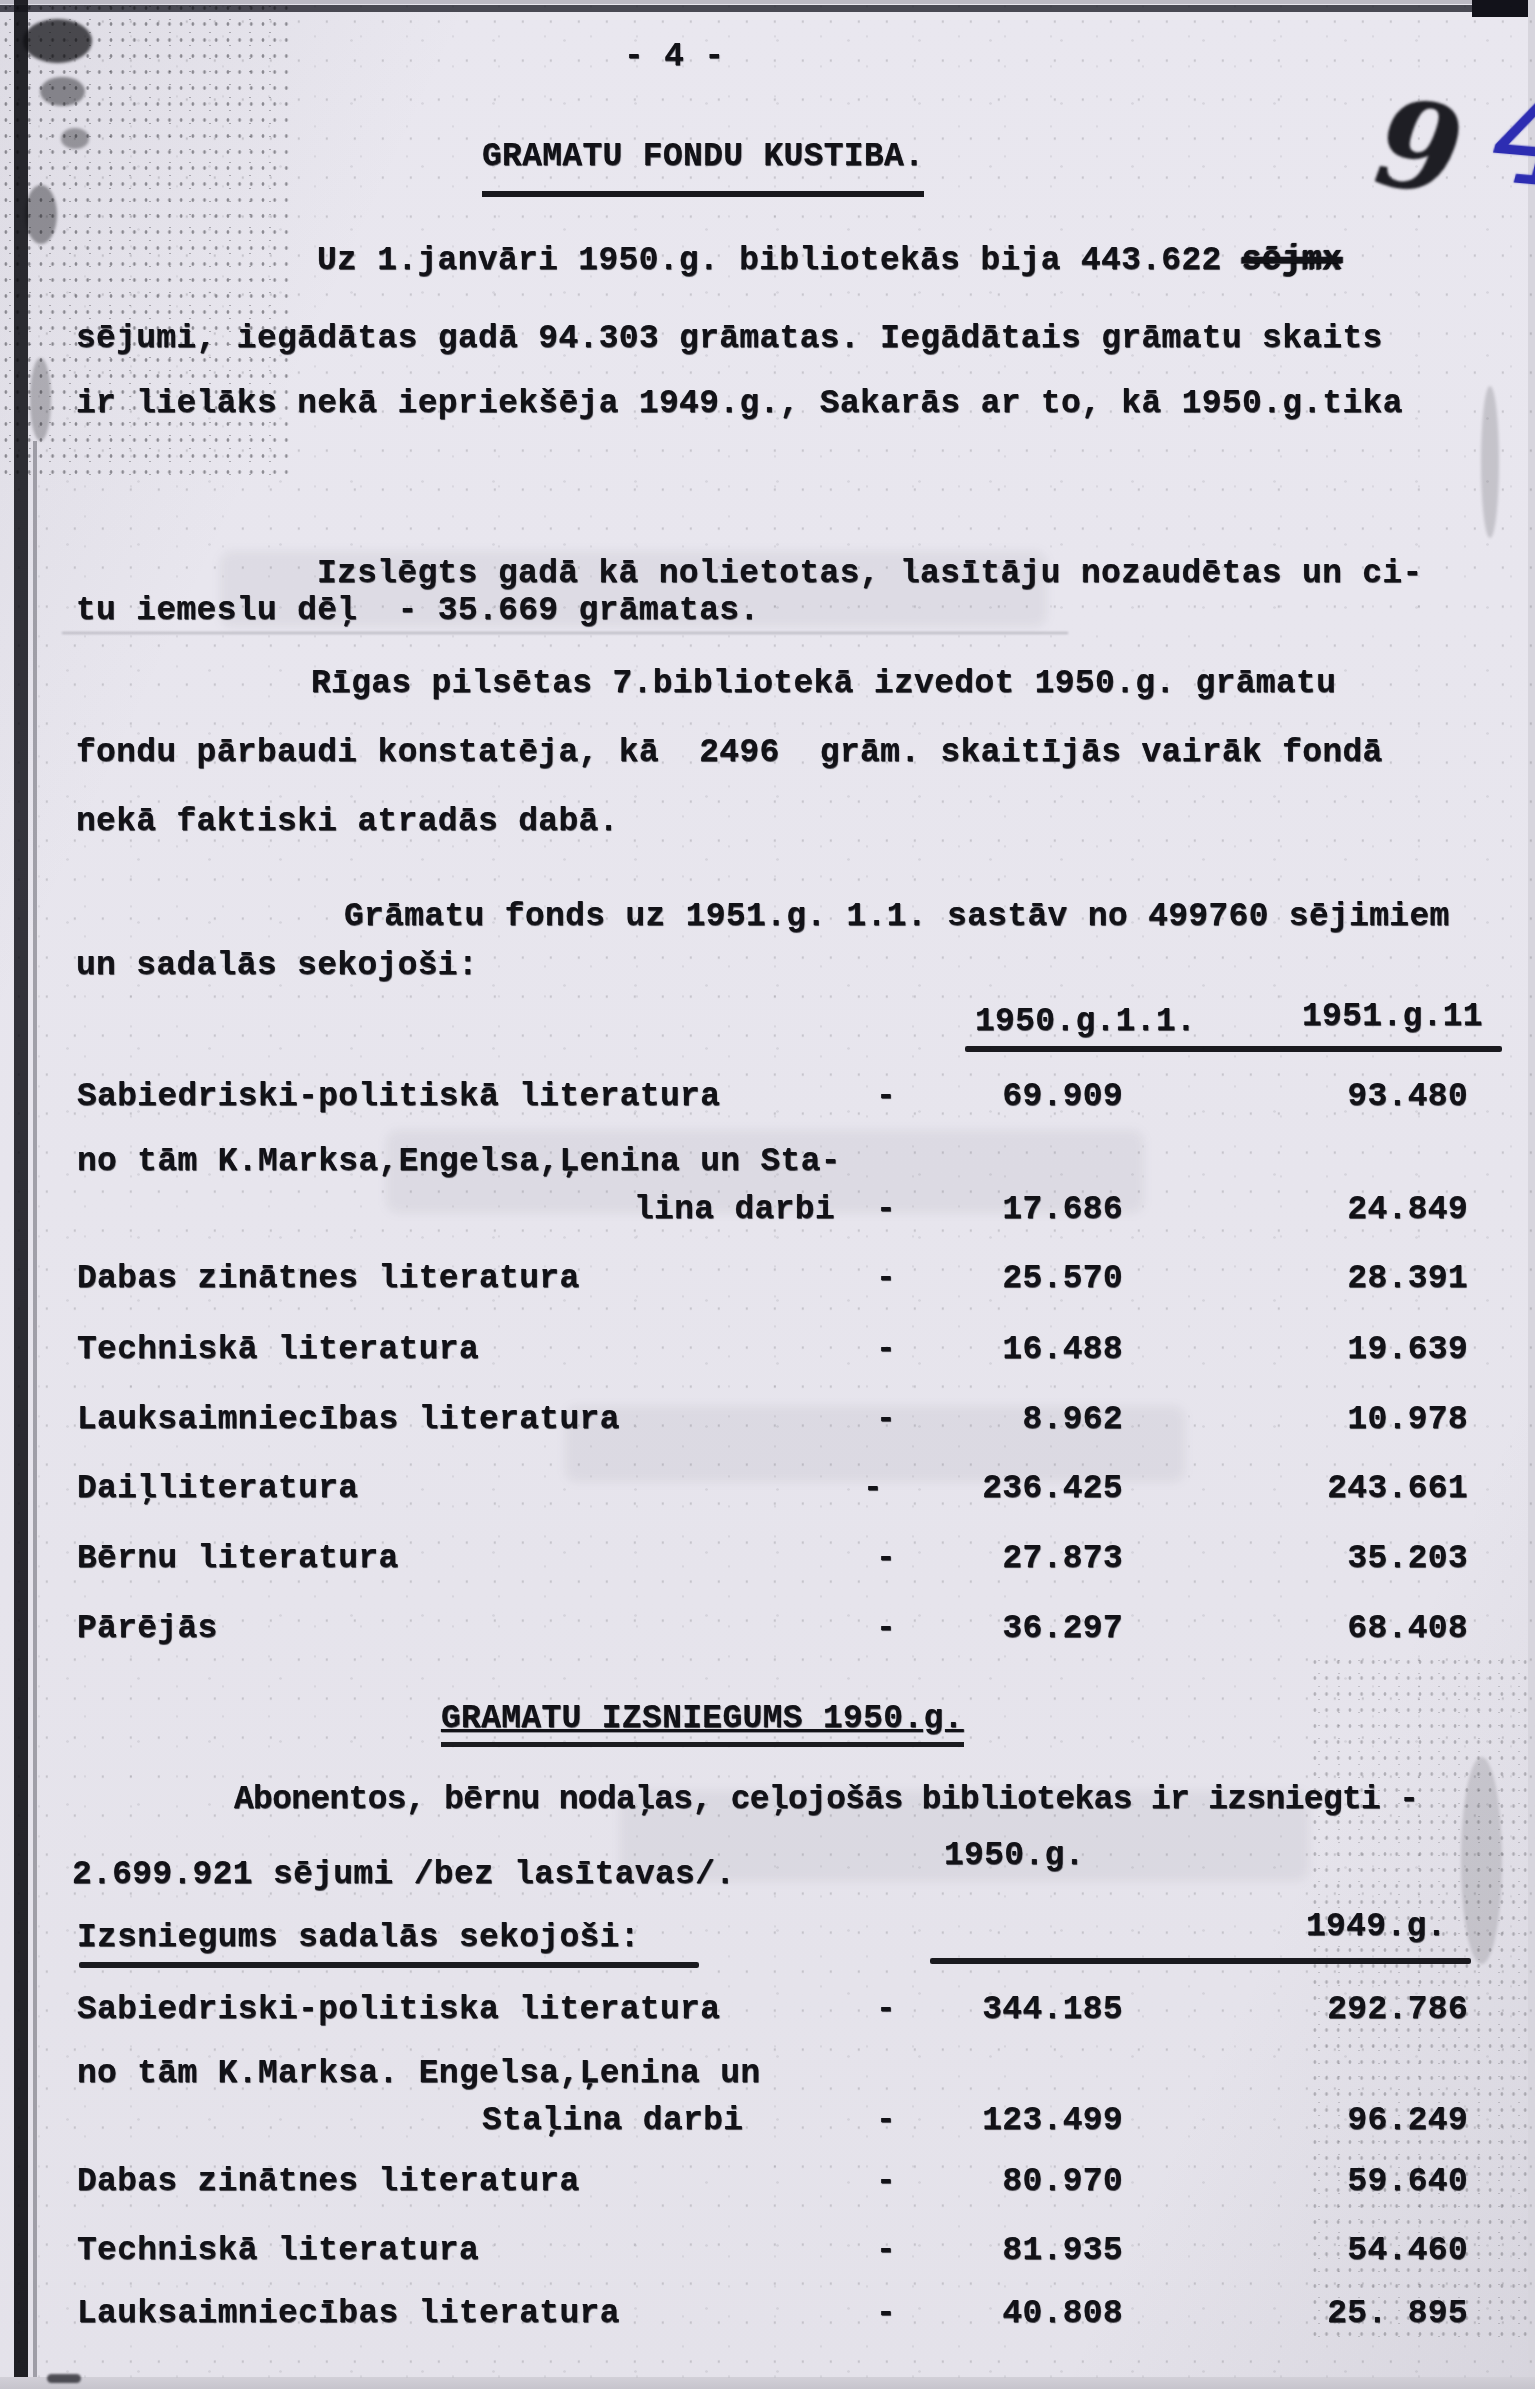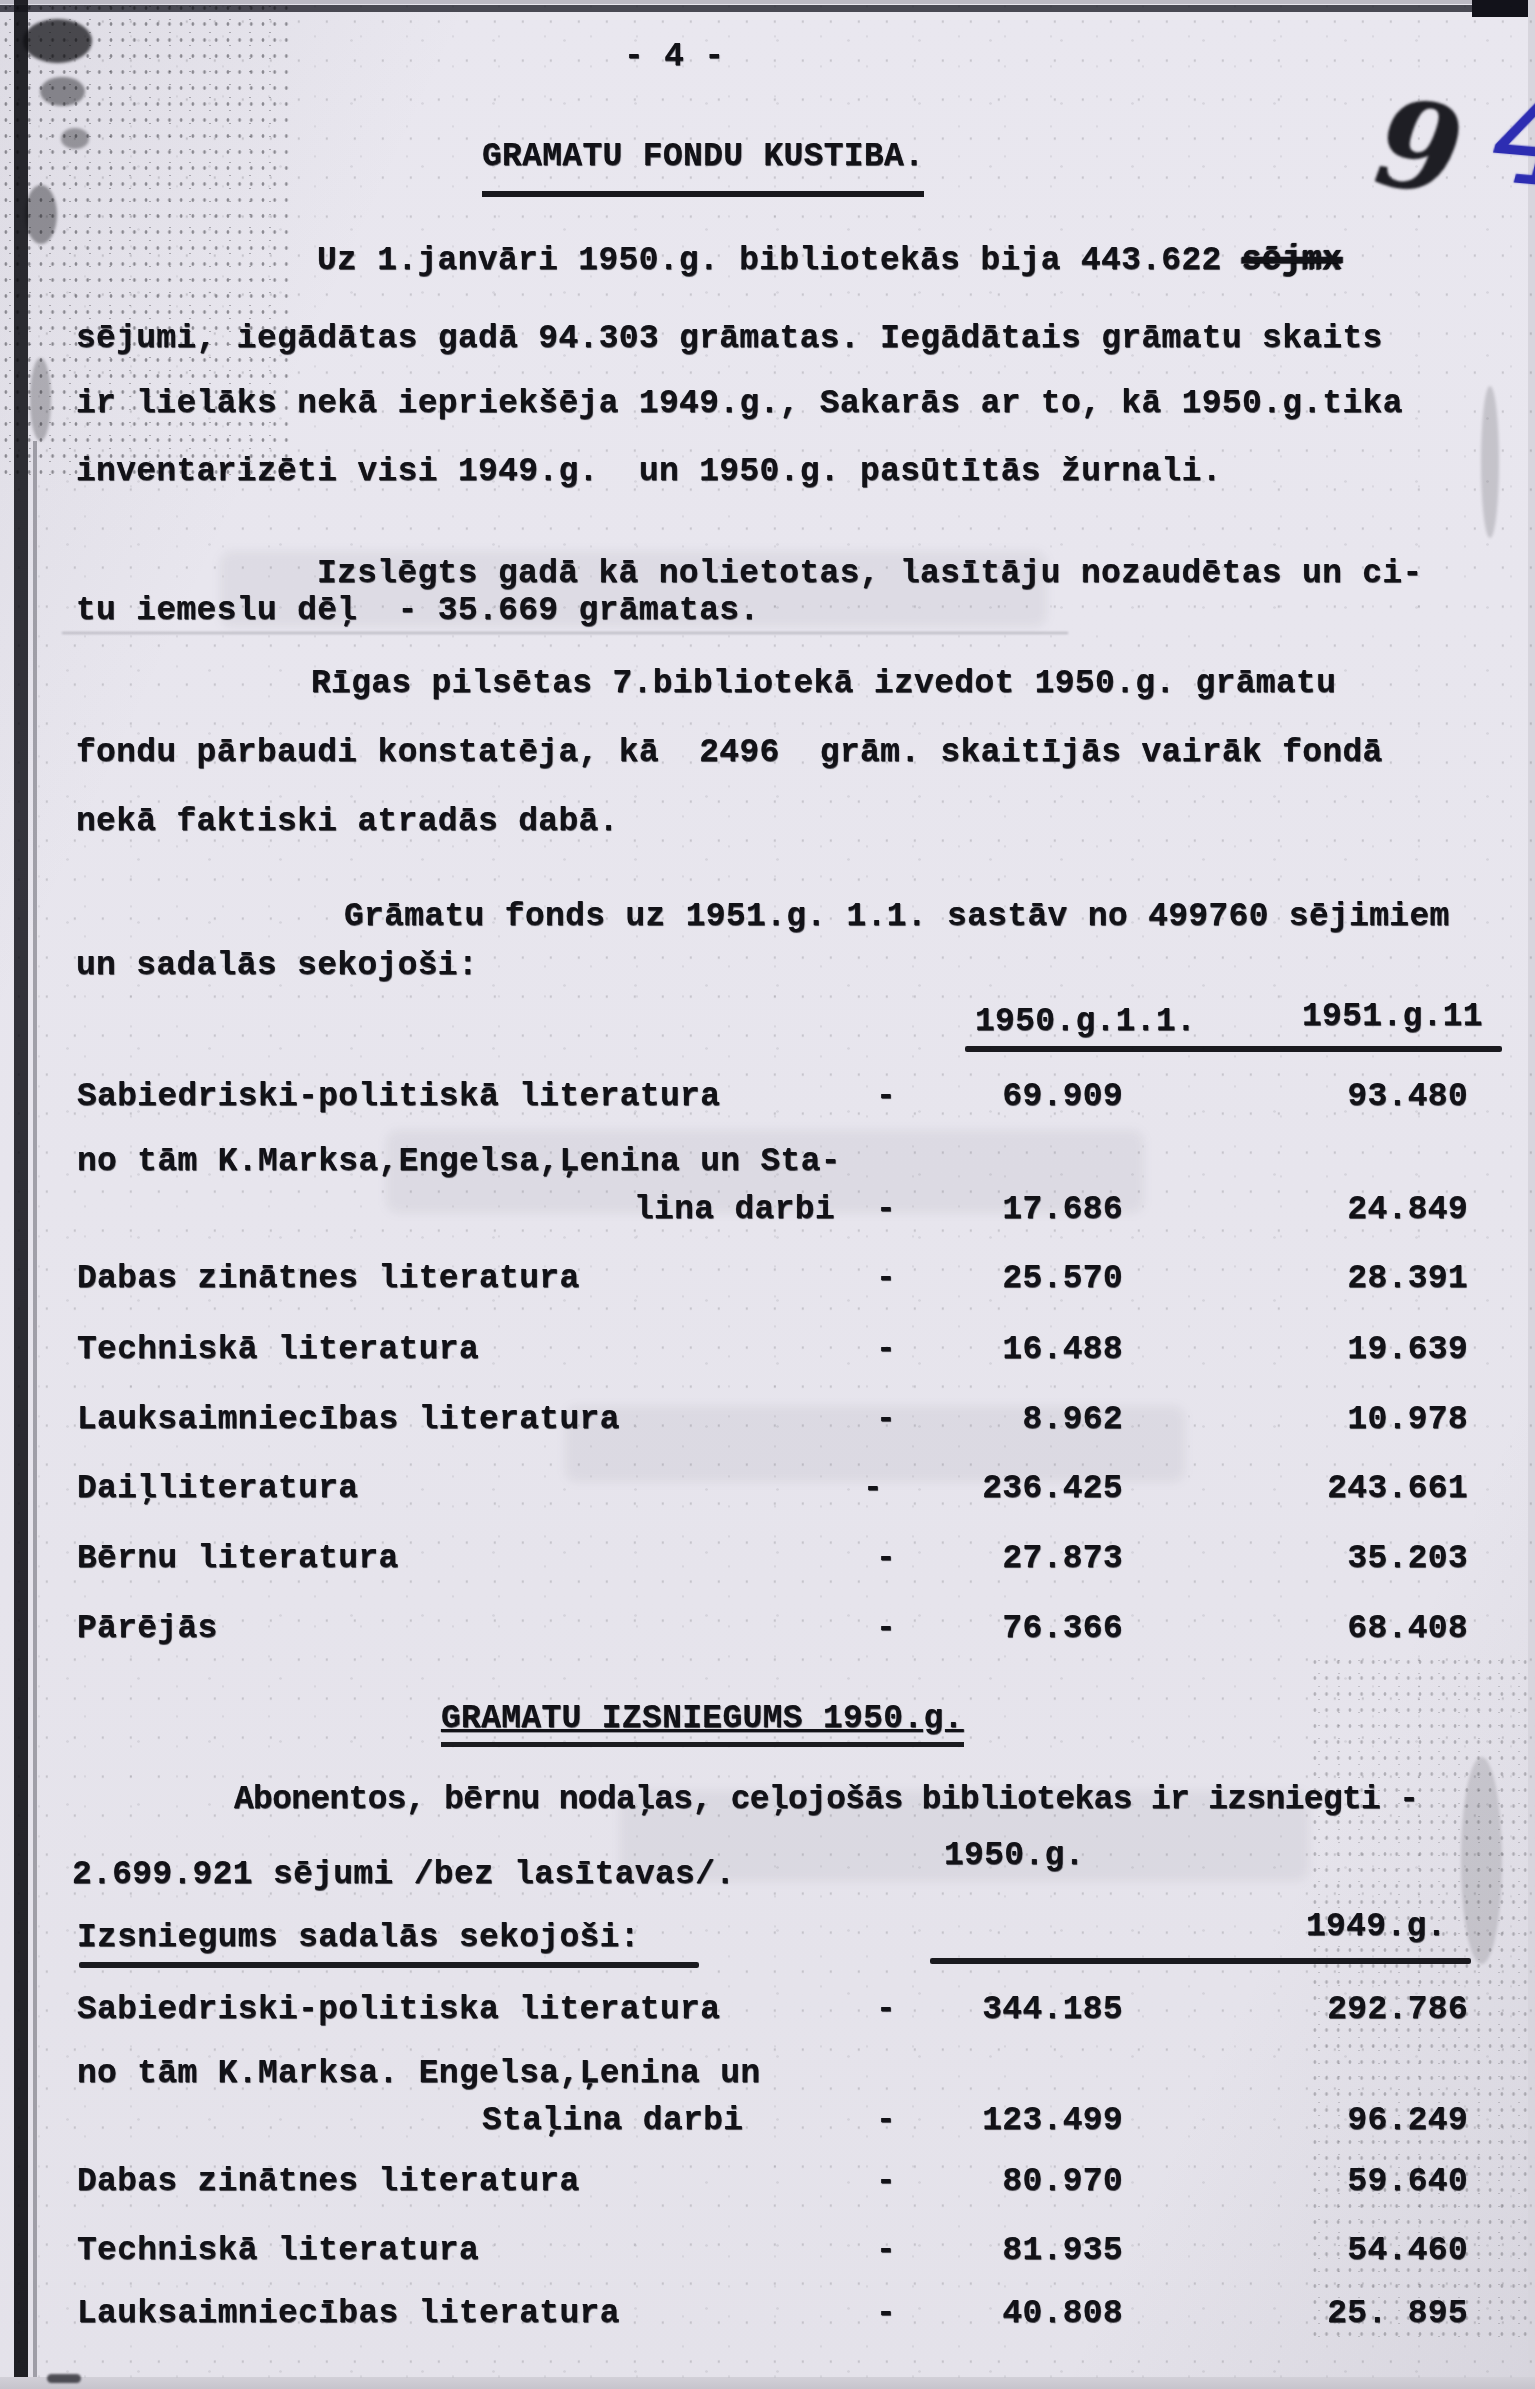--- a/index.html
+++ b/index.html
@@ -95,21 +95,20 @@
 
   <div class="typed">
 
     <div class="ln" style="left:624px;top:40px;">- 4 -</div>
 
     <div class="ln" style="left:482px;top:140px;"><span class="ul">GRAMATU FONDU KUSTIBA.</span></div>
 
     <div class="ln" style="left:317px;top:244px;"><span>Uz 1.janvāri 1950.g. bibliotekās bija 443.622 </span><span class="struck">sējmx</span></div>
     <div class="ln" style="left:76px;top:322px;">sējumi, iegādātas gadā 94.303 grāmatas. Iegādātais grāmatu skaits</div>
     <div class="ln" style="left:76px;top:387px;">ir lielāks nekā iepriekšēja 1949.g., Sakarās ar to, kā 1950.g.tika</div>
-    <div class="ln" style="left:76px;top:455px;">inventarizēti visi 1949.g.  un 1950.g. pasūtītās žurnali.</div>
 
     <div class="ln" style="left:317px;top:542px;margin-top:15px;">Izslēgts gadā kā nolietotas, lasītāju nozaudētas un ci-</div>
     <div class="ln" style="left:76px;top:594px;">tu iemeslu dēļ  - 35.669 grāmatas.</div>
 
     <div class="ln" style="left:311px;top:667px;">Rīgas pilsētas 7.bibliotekā izvedot 1950.g. grāmatu</div>
     <div class="ln" style="left:76px;top:736px;font-family:Liberation Mono, monospace;">fondu pārbaudi konstatēja, kā  2496  grām. skaitījās vairāk fondā</div>
     <div class="ln" style="left:76px;top:805px;">nekā faktiski atradās dabā.</div>
 
     <div class="ln" style="left:344px;top:900px;">Grāmatu fonds uz 1951.g. 1.1. sastāv no 499760 sējimiem</div>
     <div class="ln" style="left:76px;top:949px;">un sadalās sekojoši:</div>
@@ -160,21 +159,21 @@
       </div>
       <div class="row" style="top:1542px;">
         <span class="lbl">Bērnu literatura</span>
         <span class="dash">-</span>
         <span class="c1">27.873</span>
         <span class="c2">35.203</span>
       </div>
       <div class="row" style="top:1612px;">
         <span class="lbl">Pārējās</span>
         <span class="dash">-</span>
-        <span class="c1">76.366</span>
+        <span class="c1">36.297</span>
         <span class="c2">68.408</span>
       </div>
     </div>
 
     <div class="ln" style="left:441px;top:1702px;"><span class="ul2">GRAMATU IZSNIEGUMS 1950.g.</span></div>
 
     <div class="ln" style="left:234px;top:1783px;letter-spacing:-0.7px;">Abonentos, bērnu nodaļas, ceļojošās bibliotekas ir izsniegti -</div>
     <div class="ln" style="left:72px;top:1858px;">2.699.921 sējumi /bez lasītavas/.</div>
 
     <div>

